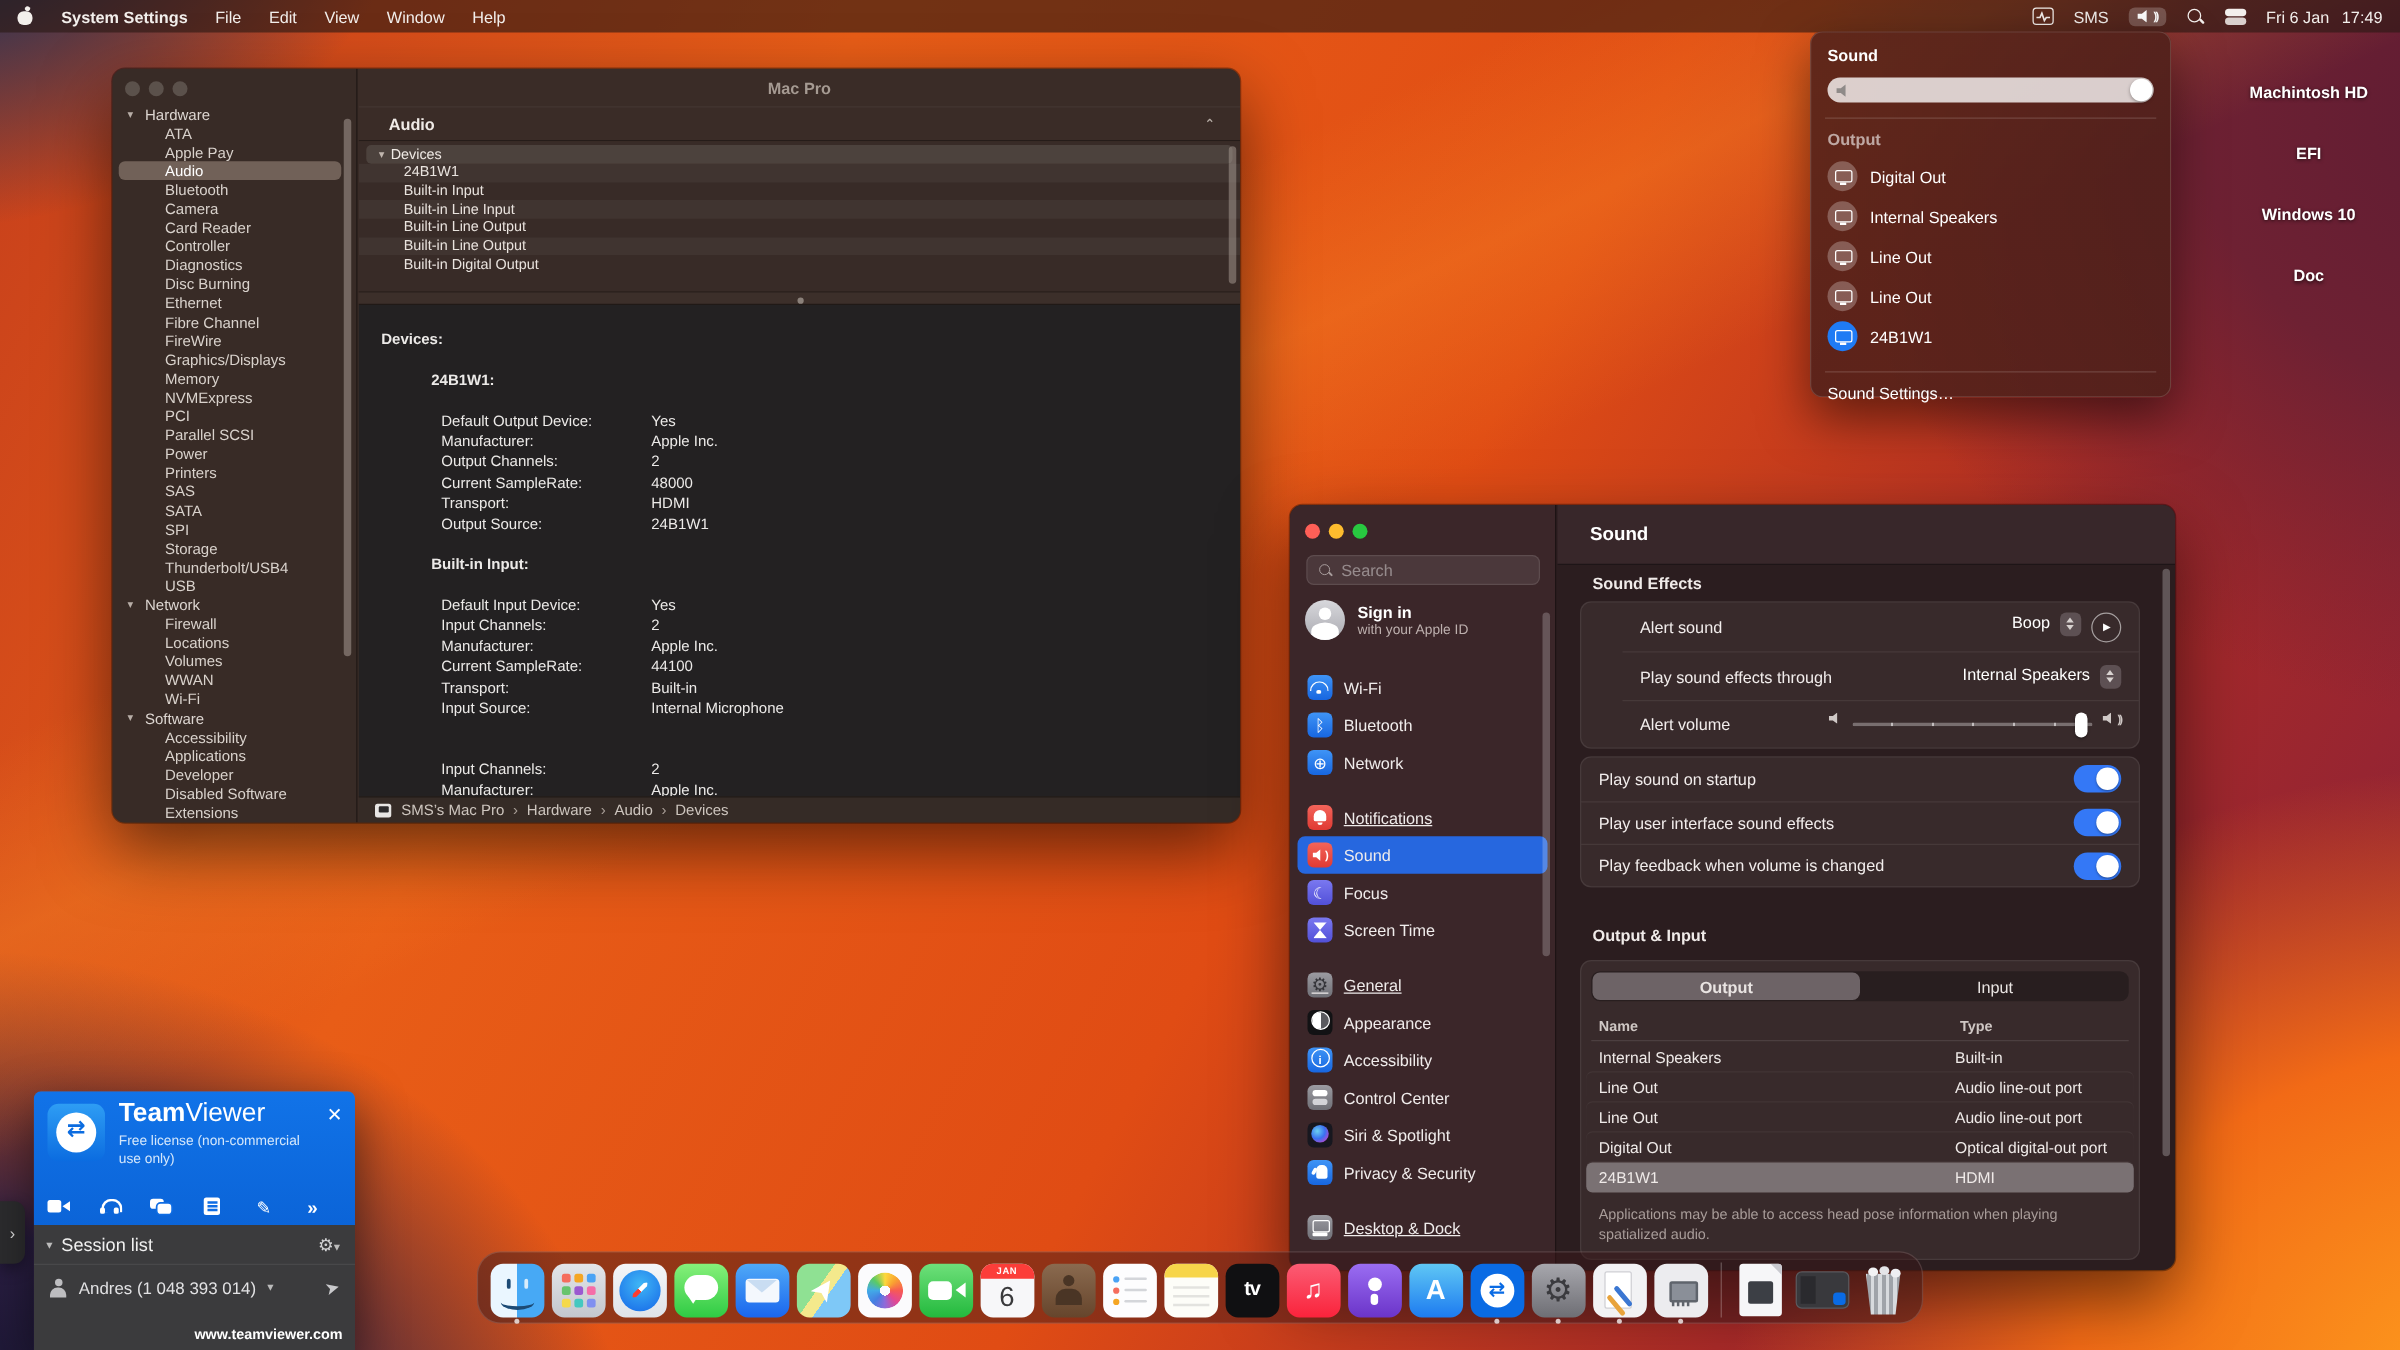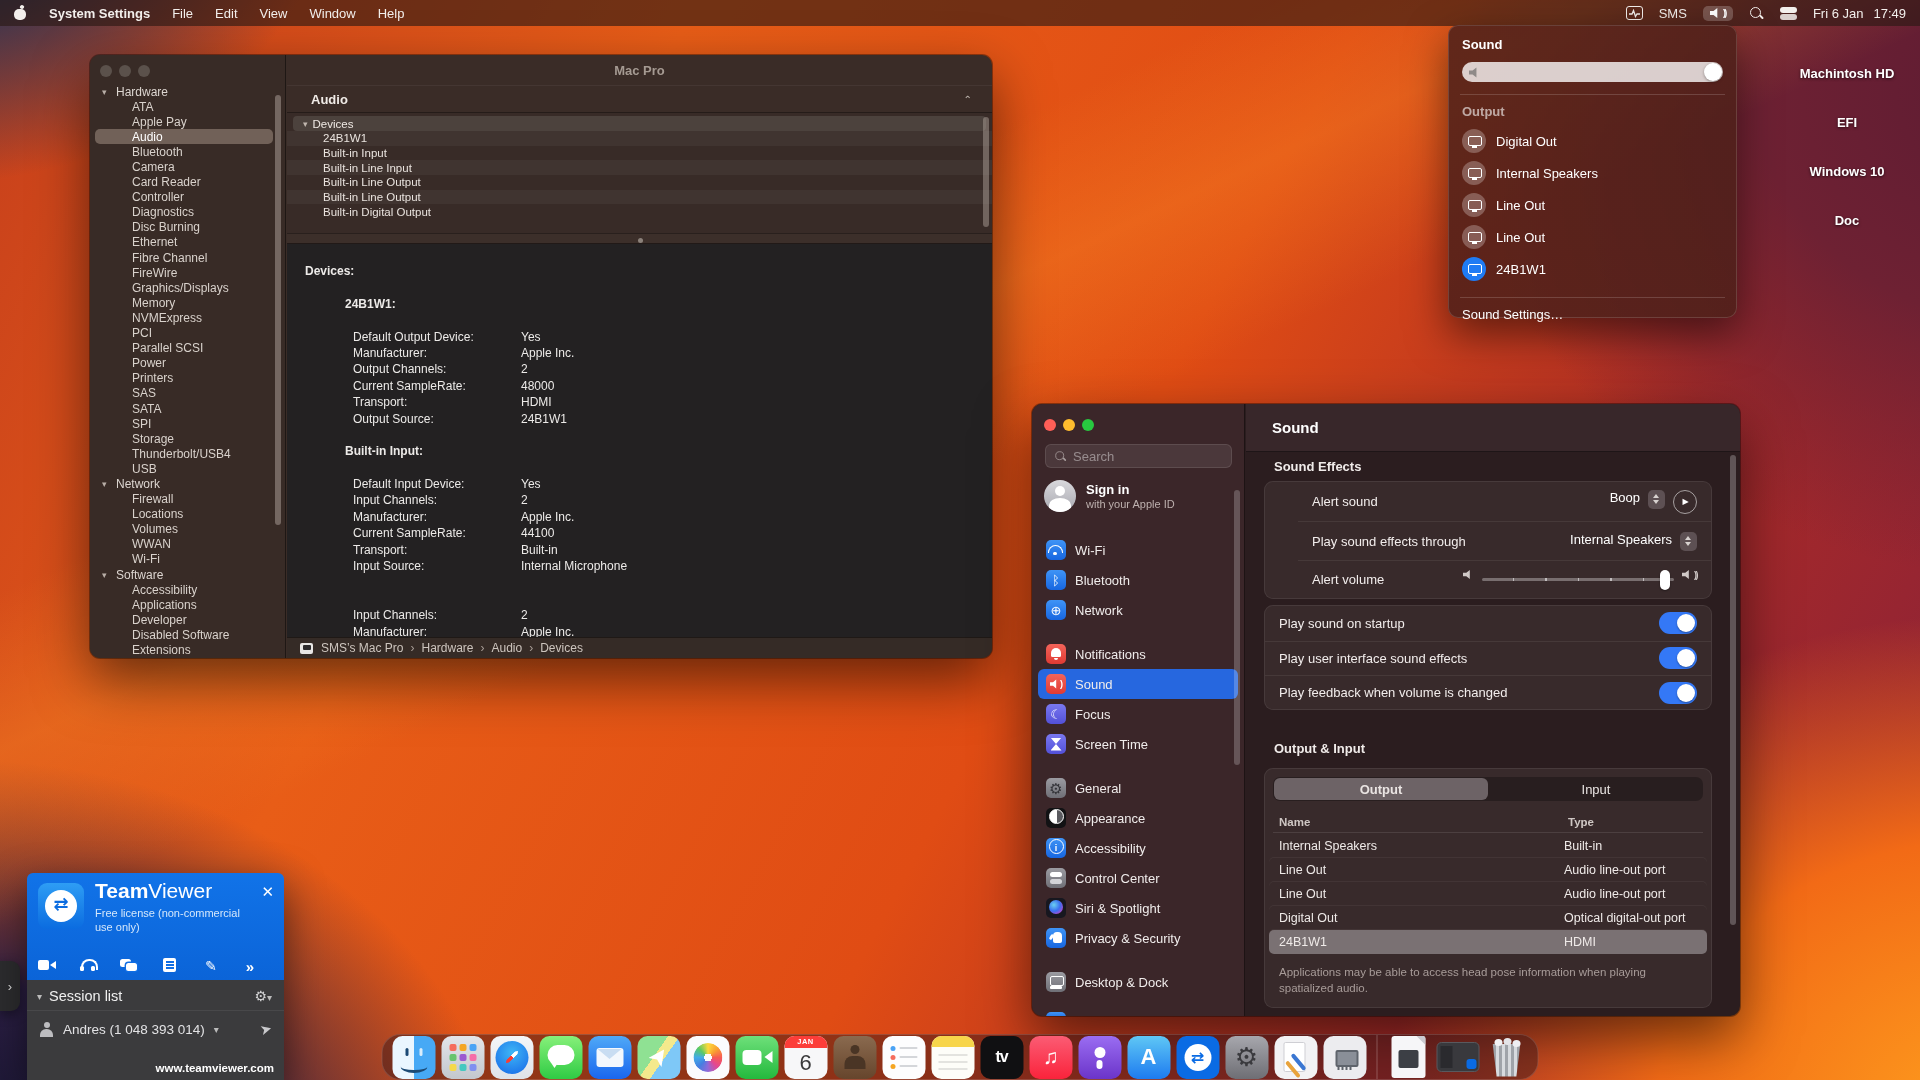--- a/index.html
+++ b/index.html
@@ -117,21 +117,21 @@
   .st-search input { background:transparent; border:none; outline:none; color:rgba(255,255,255,.85); font-size:13px; width:140px; font-family:inherit; }
   .st-search input::placeholder { color:rgba(255,255,255,.42); }
   .st-signin { position:absolute; left:12px; top:76px; display:flex; align-items:center; gap:10px; }
   .avatar { width:32px; height:32px; border-radius:50%; background:linear-gradient(#d8d8dc,#a9a9b0); position:relative; overflow:hidden; }
   .avatar::before { content:""; position:absolute; left:11px; top:6px; width:10px; height:10px; border-radius:50%; background:#fff; }
   .avatar::after { content:""; position:absolute; left:5px; top:18px; width:22px; height:14px; border-radius:50% 50% 0 0; background:#fff; }
   .signin-title { font-size:13px; font-weight:bold; }
   .signin-sub { font-size:11px; color:#bdb0ae; margin-top:1px; }
   .st-items { position:absolute; left:6px; top:131px; width:200px; }
   .sbitem { height:30px; display:flex; align-items:center; gap:9px; padding-left:8px; border-radius:6px; font-size:13px; color:#f0eceb; }
-  .sbitem.gap { margin-top:14px; }
+  .sbitem.gap { margin-top:14px;text-decoration:underline; }
   .sbitem.selected { background:#2667df; }
   .sic { width:20px; height:20px; border-radius:5px; position:relative; display:grid; place-items:center; color:#fff; flex:0 0 auto; }
   .sic i { font-style:normal; line-height:1; }
   .sic-wifi .sic, .sic-bt .sic, .sic-net .sic, .sic-access .sic, .sic-privacy .sic { background:linear-gradient(#3f94f6,#1766e0); }
   .sic-wifi .sic::before { content:""; width:13px; height:7px; border:1.7px solid #fff; border-bottom:none; border-radius:8px 8px 0 0; position:absolute; top:5px; left:2.2px; }
   .sic-wifi .sic::after { content:""; width:3.4px; height:3.4px; background:#fff; border-radius:50%; position:absolute; top:12px; left:7.2px; }
   .sic-bt .sic i, .sic-net .sic i { font-size:13px; }
   .sic-notif .sic, .sic-sound .sic { background:linear-gradient(#f3645a,#e03a33); }
   .sic-notif .sic::before { content:""; width:10px; height:9px; background:#fff; border-radius:5px 5px 1.5px 1.5px; position:absolute; top:4px; left:5px; }
   .sic-notif .sic::after { content:""; width:4px; height:2.4px; background:#fff; border-radius:0 0 2px 2px; position:absolute; top:13.6px; left:8px; }
@@ -220,22 +220,22 @@
   .tv-gear { color:#d2d2d4; font-size:14px; }
   .tv-user { display:flex; align-items:center; justify-content:space-between; padding:10px 12px 0 12px; }
   .tv-user-left { display:flex; align-items:center; gap:9px; font-size:13.5px; color:#e2e2e4; }
   .tv-person { position:relative; width:15px; height:15px; }
   .tv-person::before { content:""; position:absolute; left:4.5px; top:0; width:6px; height:6px; border-radius:50%; background:#bdbdc0; }
   .tv-person::after { content:""; position:absolute; left:1px; top:7px; width:13px; height:8px; border-radius:6px 6px 0 0; background:#bdbdc0; }
   .tv-cursor { color:#c9c9cc; font-size:14px; transform:rotate(-15deg); }
   .tv-site { position:absolute; right:10px; bottom:6px; font-size:11.5px; font-weight:bold; color:#fff; }
 
   
-  .dock { position:absolute; left:50%; transform:translateX(-50%); bottom:0; height:46px; border-radius:19px;
-    background:rgba(58,22,26,.48); border:1px solid rgba(255,255,255,.14); display:flex; align-items:center; padding:0 8px; gap:3px; }
+  .dock { position:absolute; left:50%; transform:translateX(-50%); bottom:21px; height:58px; border-radius:19px;
+    background:rgba(58,22,26,.48); border:1px solid rgba(255,255,255,.14); display:flex; align-items:flex-end; padding:0 8px; gap:3px; }
   .dock-item { position:relative; width:46px; height:52px; display:grid; place-items:center; }
   .dock-item .ic { position:relative; width:43px; height:43px; border-radius:10px; overflow:hidden; display:grid; place-items:center; }
   .dock-item .glyph { font-style:normal; }
   .dock-item.has-dot::after { content:""; position:absolute; left:50%; bottom:-1px; width:4px; height:4px; margin-left:-2px; border-radius:50%; background:rgba(255,255,255,.75); }
   .cal-m, .cal-d { display:none; font-style:normal; }
   .dk-finder .ic { background:linear-gradient(90deg,#eaf6ff 50%,#47a9f5 50%); }
   .dk-finder .ic::before { content:""; position:absolute; left:13px; top:12px; width:3px; height:8px; border-radius:2px; background:#1c4a75; box-shadow:14px 0 0 #d9edfb; }
   .dk-finder .ic::after { content:""; position:absolute; left:8px; top:24px; width:27px; height:10px; border-bottom:3px solid #1c4a75; border-radius:50%; }
   .dk-launchpad .ic { background:linear-gradient(#e3e5e9,#c3c7cd); }
   .dk-launchpad .ic::before { content:""; position:absolute; left:8px; top:8px; width:7px; height:7px; border-radius:2px; background:#f56d5d;

